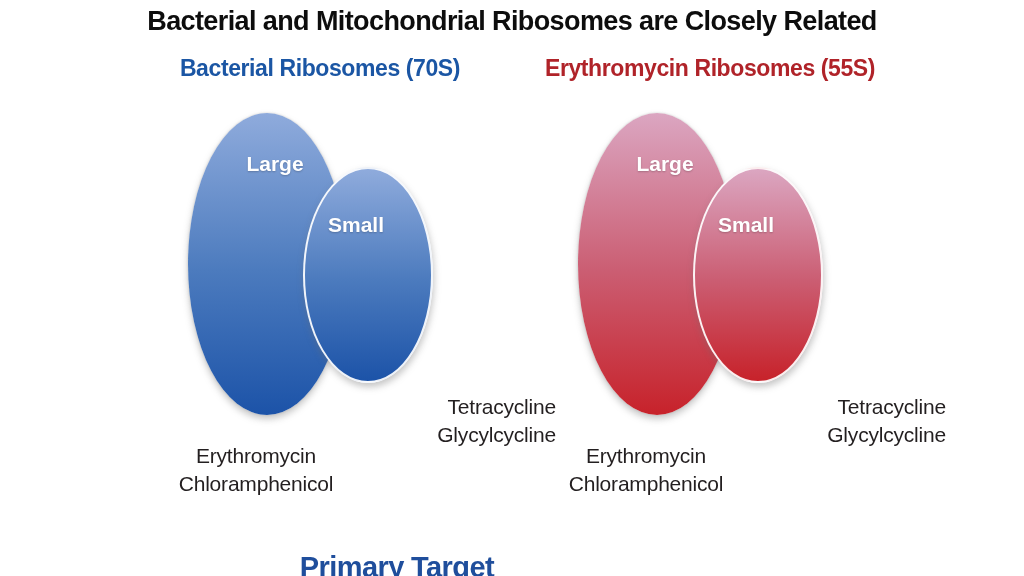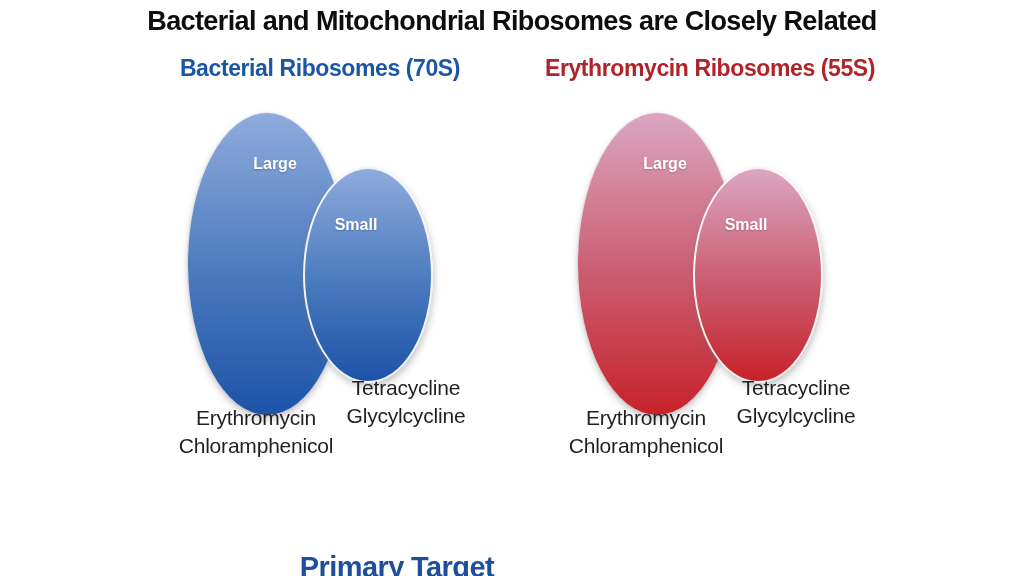--- a/index.html
+++ b/index.html
@@ -60,40 +60,40 @@
     width: 130px; height: 216px;
     z-index: 2;
     border: 2px solid rgba(255,255,255,0.92);
     box-shadow: 1px 4px 7px rgba(110,110,110,0.40);
   }
   .subunit-label {
     position: absolute;
     z-index: 3;
     width: 160px;
     text-align: center;
-    font-size: 16px;
+    font-size: 21px;
     line-height: 25px;
     font-weight: bold;
     color: #ffffff;
     text-shadow: 0 1px 2px rgba(0,0,0,0.22);
   }
   .subunit-label--large { left: 195px; top: 151px; }
   .subunit-label--small { left: 276px; top: 212px; }
   .drugs {
     position: absolute;
     width: 300px;
     text-align: center;
     font-size: 21px;
     line-height: 28px;
     color: #231f20;
     letter-spacing: -0.2px;
     z-index: 3;
   }
-  .drugs--small { left: 256px; top: 374px; }
-  .drugs--large { left: 106px; top: 404px; }
+  .drugs--small { left: 256px; top: 393px; text-align: right; }
+  .drugs--large { left: 106px; top: 442px; }
   .footer {
     position: absolute;
     top: 549px;
     width: 400px;
     text-align: right;
     font-size: 29px;
     line-height: 36px;
     font-weight: bold;
     letter-spacing: -0.6px;
   }

